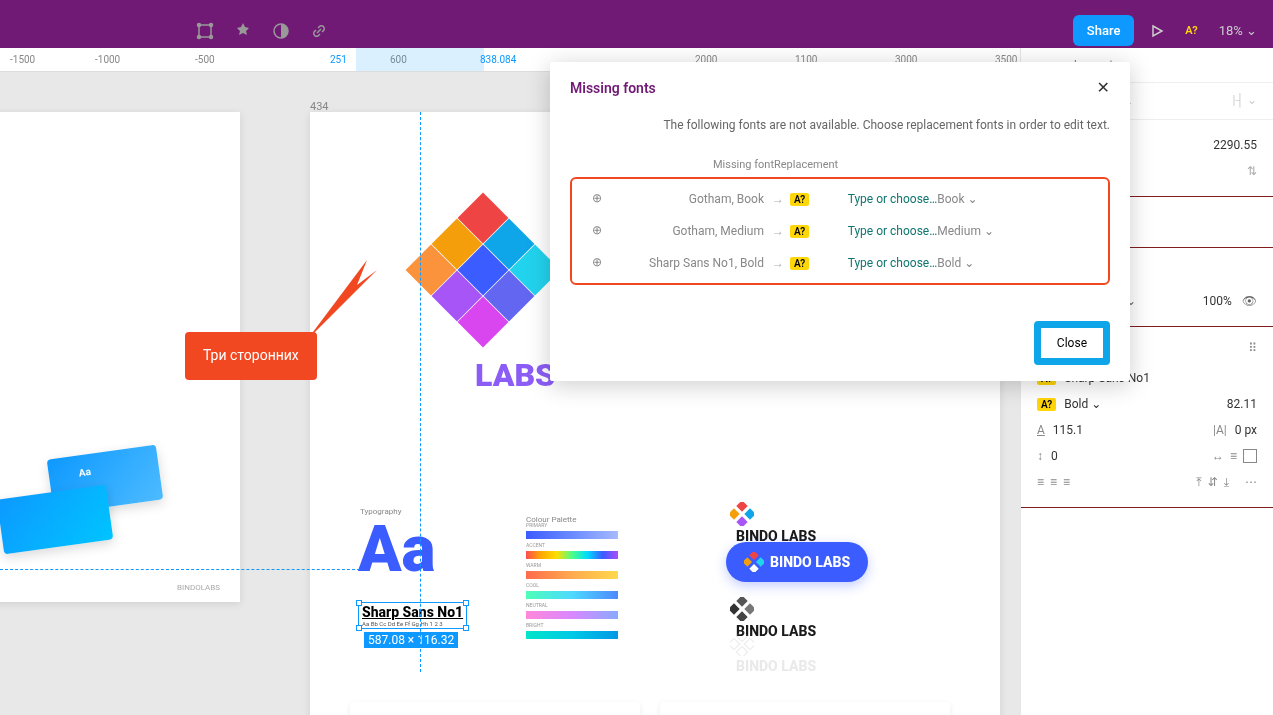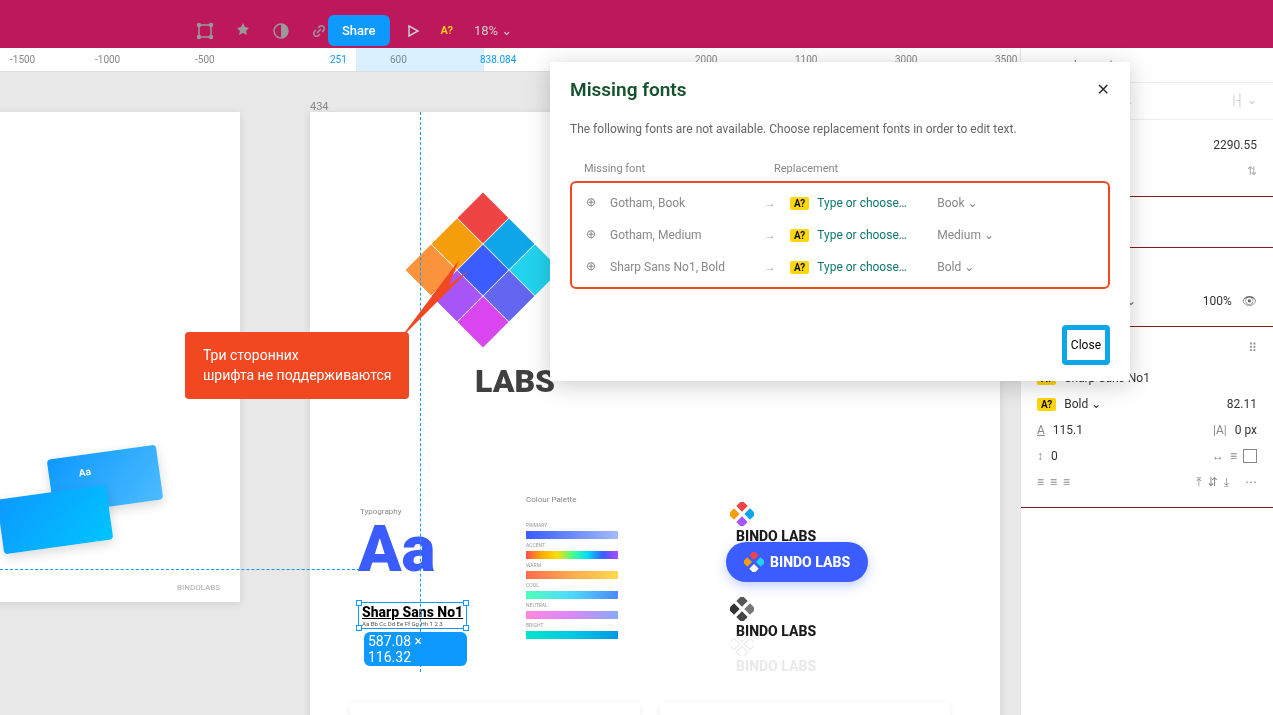--- a/index.html
+++ b/index.html
@@ -1,49 +1,49 @@
 <!DOCTYPE html>
 <html><head>
 <meta charset="utf-8">
 <style>
 *{margin:0;padding:0;box-sizing:border-box;font-family:-apple-system,BlinkMacSystemFont,"Segoe UI",Roboto,sans-serif;}
 body{width:1273px;height:715px;overflow:hidden;background:#e8e8e8;position:relative;}
-.topbar{height:61px;background:#be185d;display:flex;align-items:center;padding:0 16px;justify-content:flex-start;}
+.topbar{height:61px;background:#701a75;display:flex;align-items:center;padding:0 16px;justify-content:space-between;}
 .topbar-left{display:flex;gap:20px;align-items:center;}
 .topbar-right{display:flex;gap:16px;align-items:center;color:#ccc;font-size:13px;}
 .tool-icon{width:18px;height:18px;color:#999;display:flex;align-items:center;justify-content:center;cursor:pointer;}
 .share-btn{background:#0d99ff;color:#fff;border:none;padding:8px 14px;border-radius:6px;font-size:13px;font-weight:500;cursor:pointer;}
 .play-icon{color:#ccc;cursor:pointer;}
 .missing-badge{background:#ffd60a;color:#000;padding:2px 5px;border-radius:3px;font-size:11px;font-weight:600;}
 .zoom{color:#ccc;font-size:13px;cursor:pointer;}
 .ruler-h{position:absolute;top:48px;left:0;right:253px;height:24px;background:#fff;border-bottom:1px solid #ddd;display:flex;align-items:center;font-size:10px;color:#888;}
 .ruler-tick{position:absolute;font-size:10px;}
 .canvas{position:absolute;top:72px;left:0;right:253px;bottom:0;background:#e8e8e8;overflow:hidden;}
 .artboard{position:absolute;background:#fff;box-shadow:0 2px 8px rgba(0,0,0,0.1);}
 .frame-label{position:absolute;color:#888;font-size:11px;}
-.selection-label{position:absolute;background:#0d99ff;color:#fff;font-size:14px;padding:1px 4px;border-radius:6px;}
+.selection-label{position:absolute;background:#0d99ff;color:#fff;font-size:12px;padding:1px 4px;}
 .annotation{position:absolute;background:#f24822;color:#fff;padding:14px 18px;border-radius:4px;font-size:14px;line-height:1.4;z-index:50;}
 .dialog{position:absolute;top:62px;left:550px;width:580px;background:#fff;border-radius:2px;box-shadow:0 4px 24px rgba(0,0,0,0.2);z-index:100;}
 .dialog-header{padding:16px 20px;display:flex;justify-content:space-between;align-items:center;border-bottom:1px solid transparent;}
-.dialog-title{font-size:19px;font-weight:600;color:#14532d;}
+.dialog-title{font-size:14px;font-weight:600;color:#701a75;}
 .dialog-close{cursor:pointer;color:#333;font-size:16px;}
-.dialog-body{padding:4px 20px 20px;}
+.dialog-body{padding:4px 20px 20px;text-align:right;}
 .dialog-msg{font-size:12px;color:#666;margin-bottom:20px;}
 .font-table-header{display:flex;font-size:11px;color:#888;padding:6px 14px;}
 .font-table-header .col1{width:190px;}
 .font-highlight{border:2px solid #f24822;border-radius:6px;padding:4px 8px;}
 .font-row{display:flex;align-items:center;padding:8px 6px;font-size:12px;color:#666;}
 .font-row .target{width:16px;height:16px;margin-right:8px;color:#888;}
 .font-row .name{width:154px;color:#888;}
 .font-row .arrow{width:20px;color:#aaa;margin-right:6px;}
 .font-row .badge{background:#ffd60a;color:#000;padding:1px 4px;border-radius:2px;font-size:10px;font-weight:600;margin-right:8px;}
 .font-row .choose{width:120px;color:#0f766e;}
 .font-row .weight{color:#888;cursor:pointer;}
 .dialog-footer{padding:16px 20px;display:flex;justify-content:flex-end;}
-.close-btn{border:5px solid #0ea5e9;background:#fff;padding:8px 4px;border-radius:4px;font-size:12px;cursor:pointer;}
+.close-btn{border:7px solid #0ea5e9;background:#fff;padding:8px 16px;border-radius:4px;font-size:12px;cursor:pointer;}
 .right-panel{position:absolute;top:48px;right:0;width:253px;bottom:0;background:#fff;border-left:1px solid #e5e5e5;font-size:12px;color:#333;overflow:hidden;}
 .panel-tabs{display:flex;gap:18px;padding:10px 16px;border-bottom:1px solid #eee;font-size:12px;color:#888;}
 .panel-section{padding:12px 16px;border-bottom:1px solid #7f1d1d;}
 .align-row{display:flex;gap:12px;padding:10px 16px;border-bottom:1px solid #eee;color:#666;}
 .align-icon{width:16px;height:16px;cursor:pointer;}
 .prop-row{display:flex;justify-content:space-between;padding:6px 0;font-size:12px;}
 .prop-label{color:#888;width:20px;}
 .prop-val{color:#333;}
 .section-title{font-weight:600;font-size:15px;margin-bottom:10px;}
 .text-row{display:flex;align-items:center;gap:8px;padding:6px 0;}
@@ -135,37 +135,37 @@
         <rect x="34" y="34" width="36" height="36" transform="rotate(45 52 52)" fill="#f59e0b"></rect>
         <rect x="86" y="34" width="36" height="36" transform="rotate(45 104 52)" fill="#0ea5e9"></rect>
         <rect x="8" y="60" width="36" height="36" transform="rotate(45 26 78)" fill="#fb923c"></rect>
         <rect x="60" y="60" width="36" height="36" transform="rotate(45 78 78)" fill="#3b5cff"></rect>
         <rect x="112" y="60" width="36" height="36" transform="rotate(45 130 78)" fill="#22d3ee"></rect>
         <rect x="34" y="86" width="36" height="36" transform="rotate(45 52 104)" fill="#a855f7"></rect>
         <rect x="86" y="86" width="36" height="36" transform="rotate(45 104 104)" fill="#6366f1"></rect>
         <rect x="60" y="112" width="36" height="36" transform="rotate(45 78 130)" fill="#d946ef"></rect>
       </svg>
     </div>
-    <div style="position:absolute;top:250px;left:165px;font-size:32px;font-weight:900;color:#404040">LABS</div>
+    <div style="position:absolute;top:244px;left:165px;font-size:32px;font-weight:900;color:#8b5cf6">LABS</div>
 
     <div style="position:absolute;top:395px;left:50px;font-size:8px;color:#888">Typography</div>
     <div class="aa-big" style="position:absolute;top:400px;left:48px">Aa</div>
     <div style="position:absolute;top:490px;left:48px">
       <div class="selected-box" style="padding:1px 3px">
         <div class="corner" style="top:-3px;left:-3px"></div>
           <div class="corner" style="top:-3px;right:-3px"></div>
         <div class="corner" style="bottom:-3px;left:-3px"></div>
           <div class="corner" style="bottom:-3px;right:-3px"></div>
         <div style="font-size:14px;font-weight:800;text-decoration:underline">Sharp Sans No1</div>
         <div style="font-size:6px;color:#555">Aa Bb Cc Dd Ee Ff Gg Hh 1 2 3</div>
       </div>
       <div class="selection-label" style="top:30px;left:6px">587.08 × 116.32</div>
     </div>
 
-    <div style="position:absolute;top:383px;left:216px;font-size:8px;color:#888">Colour Palette</div>
+    <div style="position:absolute;top:403px;left:216px;font-size:8px;color:#888">Colour Palette</div>
     <div style="position:absolute;top:408px;left:216px;width:92px">
       <div style="font-size:5px;color:#999;margin-top:2px">PRIMARY</div>
         <div class="gradient-bar" style="background:linear-gradient(90deg,#3b5cff,#6b8aff,#a5baff)"></div>
       <div style="font-size:5px;color:#999;margin-top:2px">ACCENT</div>
         <div class="gradient-bar"></div>
       <div style="font-size:5px;color:#999;margin-top:2px">WARM</div>
         <div class="gradient-bar" style="background:linear-gradient(90deg,#ff6b4d,#ffaa4d,#ffd94d)"></div>
       <div style="font-size:5px;color:#999;margin-top:2px">COOL</div>
         <div class="gradient-bar" style="background:linear-gradient(90deg,#4dffb8,#4dd9ff,#4d88ff)"></div>
       <div style="font-size:5px;color:#999;margin-top:2px">NEUTRAL</div>
@@ -220,21 +220,20 @@
       
     </div>
   </div>
 
   <div style="position:absolute;top:40px;left:420px;width:1px;height:560px;border-left:1px dashed #0d99ff"></div>
   <div style="position:absolute;top:497px;left:0;width:360px;height:1px;border-top:1px dashed #0d99ff"></div>
 </div>
 
 <div class="annotation" style="top:332px;left:185px">
   <div>Три сторонних</div>
-  <div>шрифта не поддерживаются</div>
   <svg style="position:absolute;top:-72px;right:-60px" width="70" height="80" viewBox="0 0 70 80">
       <path d="M0 80 L60 0 L50 25 L70 10 Z" fill="#f24822"></path>
     </svg>
 </div>
 
 <div class="dialog">
   <div class="dialog-header">
     <span class="dialog-title">Missing fonts</span>
     <span class="dialog-close">✕</span>
   </div>

